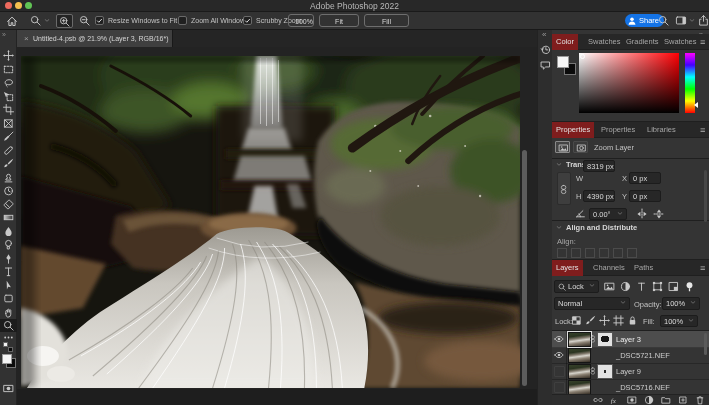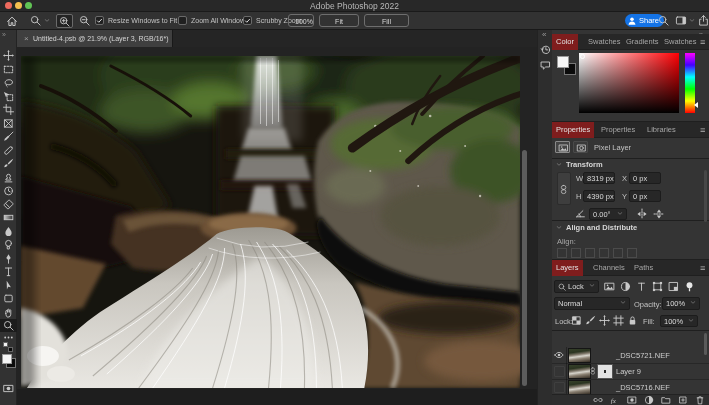--- a/index.html
+++ b/index.html
@@ -498,38 +498,38 @@
         </span>
       </span>
     <span class="r" style="left:21px;top:111px;width:15px;height:12px;background:#3a3a3a;border:1px solid #4a4a4a;border-radius: 1px;">
         <span class="ic r" style="left:1.5px;top:0.5px;width:11px;height:10px;">
           <svg viewBox="0 0 12 12" xmlns="http://www.w3.org/2000/svg">
             <rect x="1.4" y="2.4" width="9.2" height="7.2" stroke="#c9c9c9" fill="none" stroke-width="1" stroke-linecap="round" stroke-linejoin="round"></rect>
             <circle cx="6" cy="6" r="2.1" stroke="#c9c9c9" fill="none" stroke-width="1" stroke-linecap="round" stroke-linejoin="round"></circle>
           </svg>
         </span>
       </span>
-    <span class="r lbl" style="left:42px;top:113px;font-size:7.5px;">Pixel Layer</span>
+    <span class="r lbl" style="left:42px;top:113px;font-size:7.5px;">Zoom Layer</span>
     <div class="r divider" style="top:128px;"></div>
     <span class="ic r" style="left:4px;top:133px;width:6px;height:5px;">
         <svg viewBox="0 0 12 12" xmlns="http://www.w3.org/2000/svg">
           <path stroke="#c9c9c9" fill="none" stroke-width="1" stroke-linecap="round" stroke-linejoin="round" d="M1.5 1.5 6 6l4.5-4.5" transform="scale(1,0.9)"></path>
         </svg>
       </span>
     <span class="r" style="left:14px;top:130px;font-size:7.5px;font-weight:bold;color:#d6d6d6;">Transform</span>
     <span class="r" style="left:5px;top:142px;width:14px;height:33px;background:#3e3e3e;border:1px solid #2c2c2c;border-radius:2px;">
         <span class="ic r" style="left:2px;top:11px;width:9px;height:11px;">
           <svg viewBox="0 0 12 12" xmlns="http://www.w3.org/2000/svg">
             <rect x="1.8" y="0.6" width="6" height="5.2" rx="2.6" stroke="#c9c9c9" fill="none" stroke-width="1" stroke-linecap="round" stroke-linejoin="round"></rect>
             <rect x="1.8" y="6.2" width="6" height="5.2" rx="2.6" stroke="#c9c9c9" fill="none" stroke-width="1" stroke-linecap="round" stroke-linejoin="round"></rect>
           </svg>
         </span>
       </span>
     <span class="r lbl" style="left:24px;top:144px;">W</span>
-    <div class="fld r" style="left:31px;top:142px;width:32px;height:12px;">
+    <div class="fld r" style="left:31px;top:130px;width:32px;height:12px;">
         <span>8319 px</span>
       </div>
     <span class="r lbl" style="left:70px;top:144px;">X</span>
     <div class="fld r" style="left:77px;top:142px;width:32px;height:12px;">
         <span>0 px</span>
       </div>
     <span class="r lbl" style="left:24px;top:162px;">H</span>
     <div class="fld r" style="left:31px;top:160px;width:32px;height:12px;">
         <span>4390 px</span>
       </div>
@@ -677,20 +677,38 @@
     <div class="fld r" style="left:108px;top:285px;width:38px;height:12px;">
         <span>100%</span>
         <span class="ic chev" style="width:6px;height:5px;">
           <svg viewBox="0 0 12 12" xmlns="http://www.w3.org/2000/svg">
             <path stroke="#c9c9c9" fill="none" stroke-width="1" stroke-linecap="round" stroke-linejoin="round" d="M1.5 1.5 6 6l4.5-4.5" transform="scale(1,0.9)"></path>
           </svg>
         </span>
       </div>
     <div class="r divider" style="top:300px;"></div>
     <div id="layers-list" class="r" style="left:0;top:301px;width:157px;height:63px;overflow:hidden;">
+        <div class="layer-row selected" style="top: 0px;">
+          <span class="ic eyebox">
+            <svg viewBox="0 0 12 12" xmlns="http://www.w3.org/2000/svg">
+              <path stroke="#c9c9c9" fill="none" stroke-width="1" stroke-linecap="round" stroke-linejoin="round" d="M1 6c1.7-2.1 3.3-3.1 5-3.1S9.3 3.9 11 6C9.3 8.1 7.7 9.1 6 9.1S2.7 8.1 1 6z"></path>
+              <circle cx="6" cy="6" r="1.5" fill="#c9c9c9"></circle>
+            </svg>
+          </span>
+          <span class="eyesep"></span>
+          <span class="pthumb"></span>
+          <span class="ic r" style="left:38px;top:3px;width:7px;height:10px;">
+            <svg viewBox="0 0 12 12" xmlns="http://www.w3.org/2000/svg">
+              <rect x="1.8" y="0.6" width="6" height="5.2" rx="2.6" stroke="#c9c9c9" fill="none" stroke-width="1" stroke-linecap="round" stroke-linejoin="round"></rect>
+              <rect x="1.8" y="6.2" width="6" height="5.2" rx="2.6" stroke="#c9c9c9" fill="none" stroke-width="1" stroke-linecap="round" stroke-linejoin="round"></rect>
+            </svg>
+          </span>
+          <span class="maskthumb blob"></span>
+          <span class="lname">Layer 3</span>
+        </div>
         <div class="layer-row" style="top: 16px;">
           <span class="ic eyebox">
             <svg viewBox="0 0 12 12" xmlns="http://www.w3.org/2000/svg">
               <path stroke="#c9c9c9" fill="none" stroke-width="1" stroke-linecap="round" stroke-linejoin="round" d="M1 6c1.7-2.1 3.3-3.1 5-3.1S9.3 3.9 11 6C9.3 8.1 7.7 9.1 6 9.1S2.7 8.1 1 6z"></path>
               <circle cx="6" cy="6" r="1.5" fill="#c9c9c9"></circle>
             </svg>
           </span>
           <span class="eyesep"></span>
           <span class="pthumb"></span>
           <span class="lname">_DSC5721.NEF</span>

